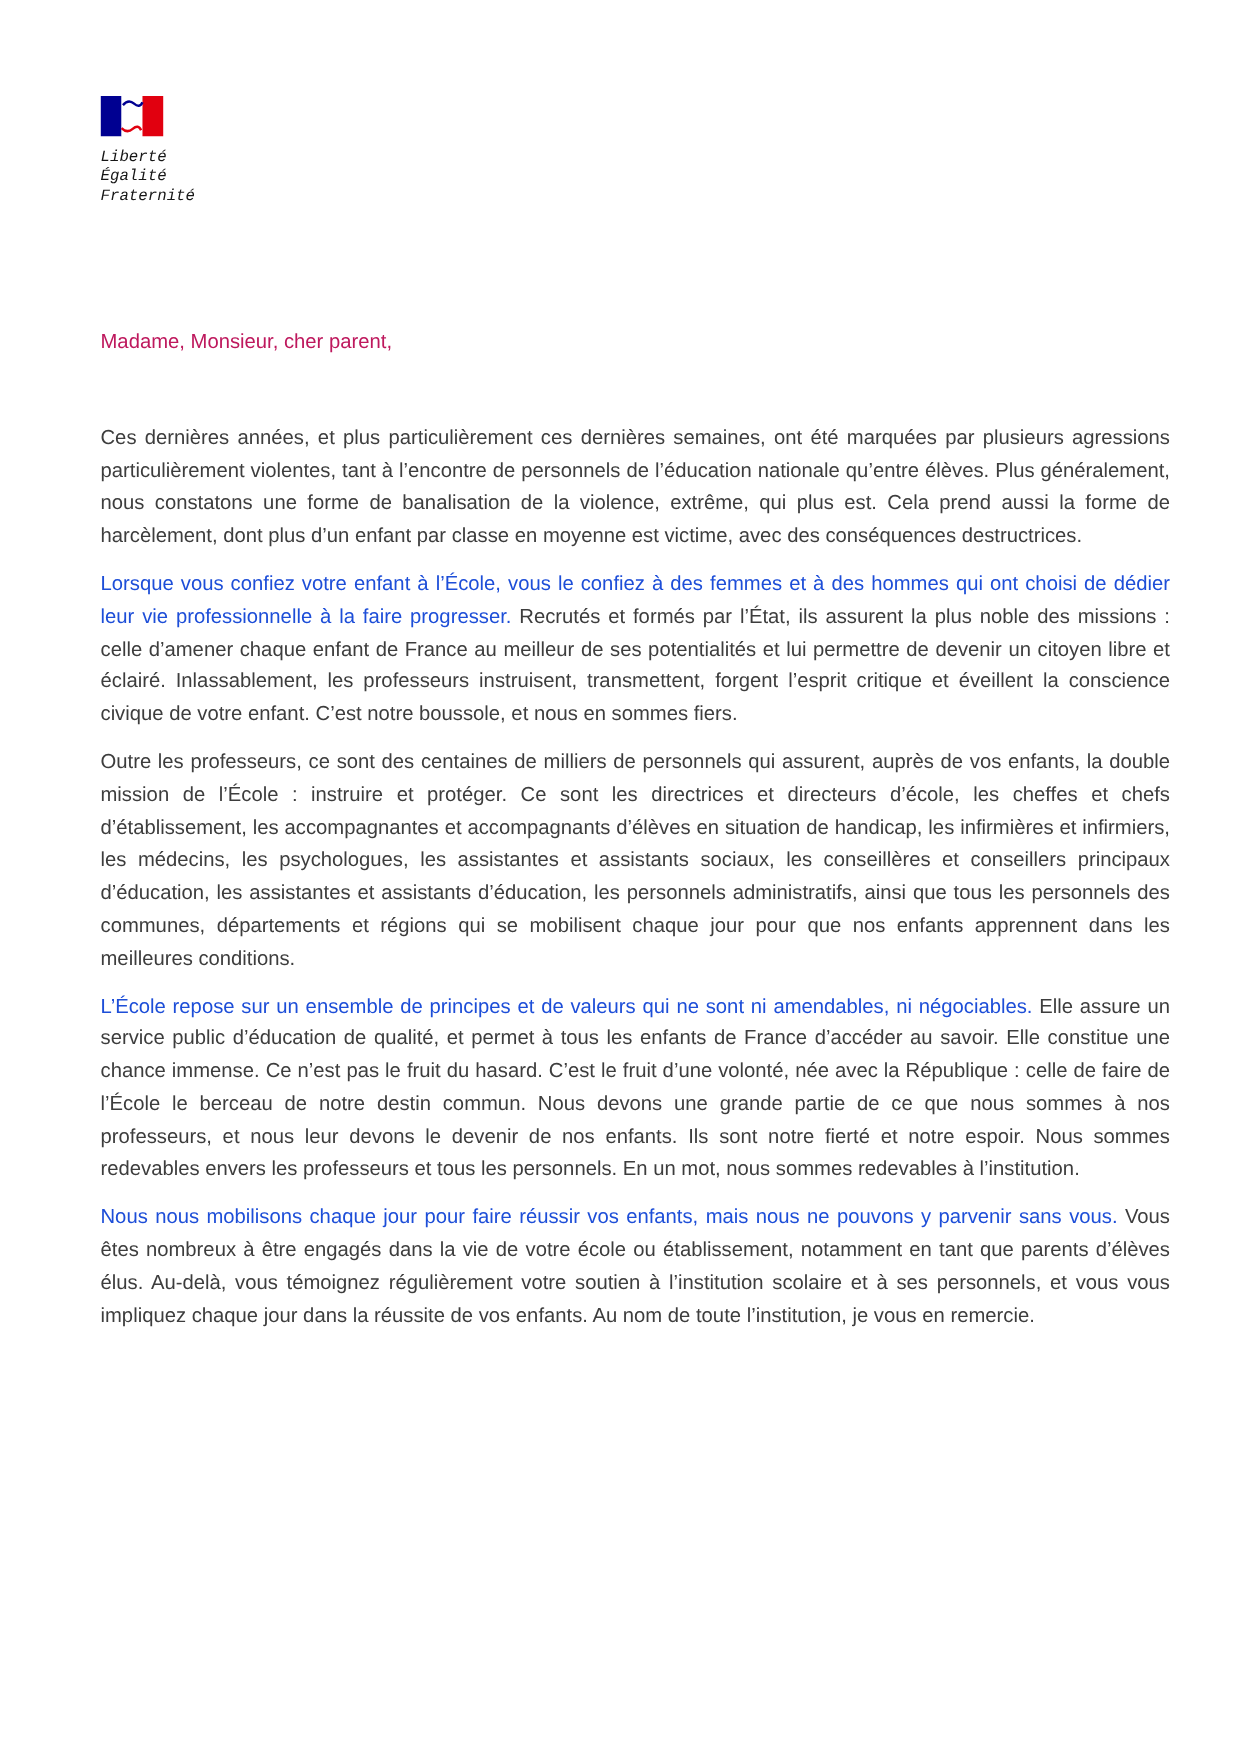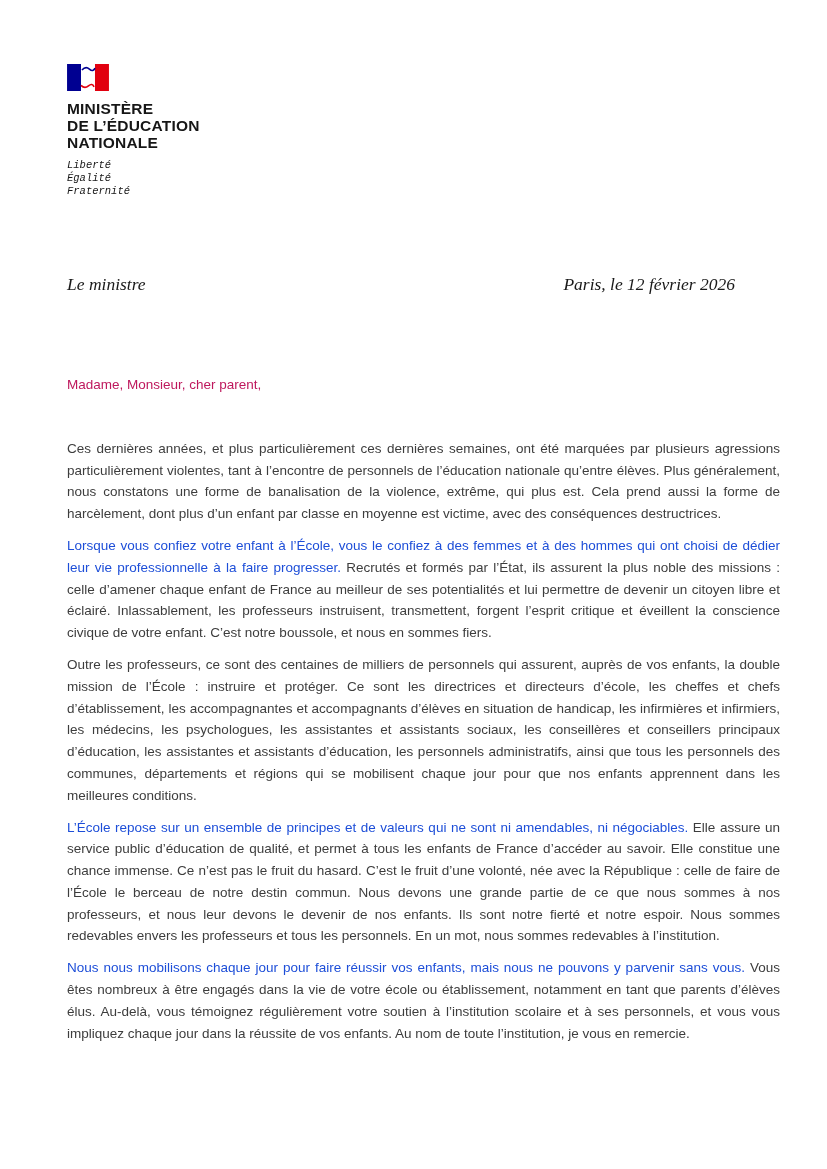--- a/index.html
+++ b/index.html
@@ -77,37 +77,28 @@
 
   <header>
     <div class="gov-logo">
       <svg class="flag" viewBox="0 0 90 58" aria-hidden="true">
         <rect x="0" y="0" width="30" height="58" fill="#000091"></rect>
         <rect x="30" y="0" width="30" height="58" fill="#ffffff"></rect>
         <rect x="60" y="0" width="30" height="58" fill="#e1000f"></rect>
         <path d="M32 13 Q40 4 48 11 T60 9" fill="none" stroke-width="3.5" stroke="#000091"></path>
         <path d="M30 46 Q38 54 46 47 T58 49" fill="none" stroke-width="3.5" stroke="#e1000f"></path>
       </svg>
-      <div class="ministry-name">
-        <div>MINISTÈRE</div>
-        <div>DE L’ÉDUCATION</div>
-        <div>NATIONALE</div>
-      </div>
       <div class="motto">
         <div>Liberté</div>
         <div>Égalité</div>
         <div>Fraternité</div>
       </div>
     </div>
   </header>
 
-  <div class="sender-row">
-    <span class="sender">Le ministre</span>
-    <span class="place-date">Paris, le 12 février 2026</span>
-  </div>
 
   <div class="salutation">Madame, Monsieur, cher parent,</div>
 
   <div class="letter-body">
     <p><b></b> <span>Ces dernières années, et plus particulièrement ces dernières semaines, ont été marquées par plusieurs agressions particulièrement violentes, tant à l’encontre de personnels de l’éducation nationale qu’entre élèves. Plus généralement, nous constatons une forme de banalisation de la violence, extrême, qui plus est. Cela prend aussi la forme de harcèlement, dont plus d’un enfant par classe en moyenne est victime, avec des conséquences destructrices.</span></p>
     <p><b>Lorsque vous confiez votre enfant à l’École, vous le confiez à des femmes et à des hommes qui ont choisi de dédier leur vie professionnelle à la faire progresser.</b> <span>Recrutés et formés par l’État, ils assurent la plus noble des missions : celle d’amener chaque enfant de France au meilleur de ses potentialités et lui permettre de devenir un citoyen libre et éclairé. Inlassablement, les professeurs instruisent, transmettent, forgent l’esprit critique et éveillent la conscience civique de votre enfant. C’est notre boussole, et nous en sommes fiers.</span></p>
     <p><b></b> <span>Outre les professeurs, ce sont des centaines de milliers de personnels qui assurent, auprès de vos enfants, la double mission de l’École : instruire et protéger. Ce sont les directrices et directeurs d’école, les cheffes et chefs d’établissement, les accompagnantes et accompagnants d’élèves en situation de handicap, les infirmières et infirmiers, les médecins, les psychologues, les assistantes et assistants sociaux, les conseillères et conseillers principaux d’éducation, les assistantes et assistants d’éducation, les personnels administratifs, ainsi que tous les personnels des communes, départements et régions qui se mobilisent chaque jour pour que nos enfants apprennent dans les meilleures conditions.</span></p>
     <p><b>L’École repose sur un ensemble de principes et de valeurs qui ne sont ni amendables, ni négociables.</b> <span>Elle assure un service public d’éducation de qualité, et permet à tous les enfants de France d’accéder au savoir. Elle constitue une chance immense. Ce n’est pas le fruit du hasard. C’est le fruit d’une volonté, née avec la République : celle de faire de l’École le berceau de notre destin commun. Nous devons une grande partie de ce que nous sommes à nos professeurs, et nous leur devons le devenir de nos enfants. Ils sont notre fierté et notre espoir. Nous sommes redevables envers les professeurs et tous les personnels.  En un mot, nous sommes redevables à l’institution.</span></p>
     <p><b>Nous nous mobilisons chaque jour pour faire réussir vos enfants, mais nous ne pouvons y parvenir sans vous.</b> <span>Vous êtes nombreux à être engagés dans la vie de votre école ou établissement, notamment en tant que parents d’élèves élus. Au-delà, vous témoignez régulièrement votre soutien à l’institution scolaire et à ses personnels, et vous vous impliquez chaque jour dans la réussite de vos enfants. Au nom de toute l’institution, je vous en remercie.</span></p>
   </div>

